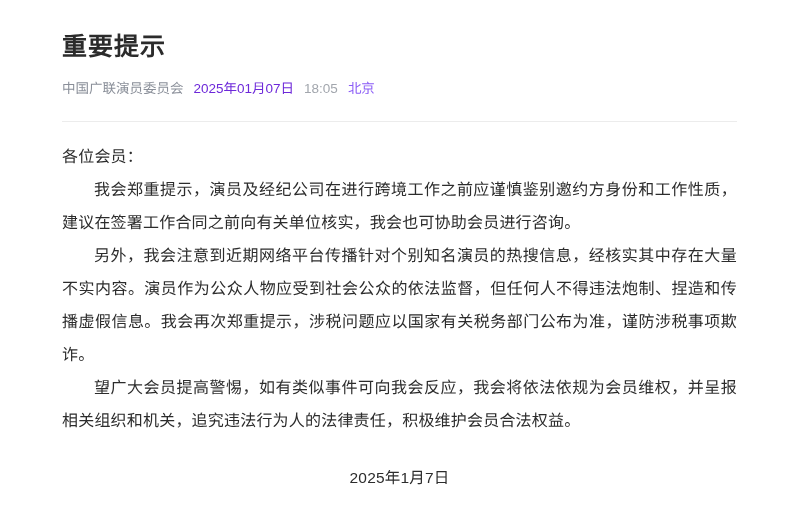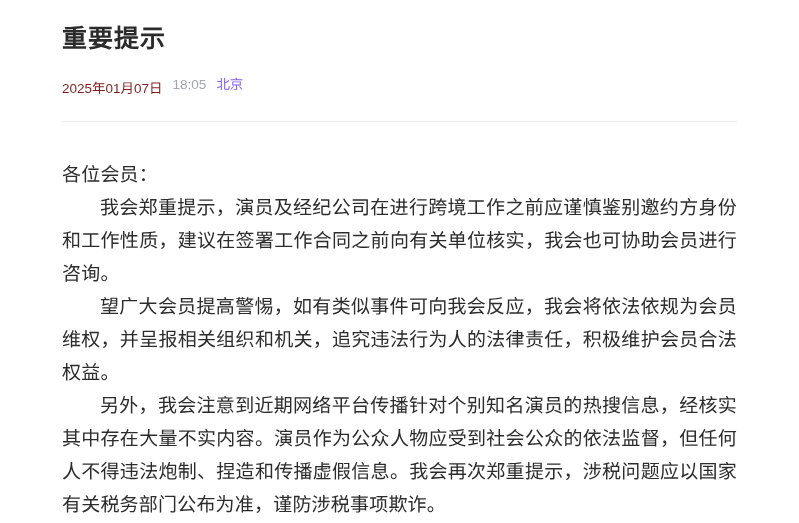--- a/index.html
+++ b/index.html
@@ -13,21 +13,21 @@
     font-family: "Liberation Sans", "DejaVu Sans", sans-serif;
     color: #222222;
     overflow: hidden;
   }
   .page {
     position: relative;
     width: 799px;
     height: 394px;
     background: #ffffff;
     box-sizing: border-box;
-    padding: 4px 62px;
+    padding: 12px 62px;
   }
   .article-title {
     font-size: 25px;
     font-weight: bold;
     color: #2b2b2b;
     letter-spacing: 1px;
     margin: 0;
     padding-top: 14px;
     line-height: 40px;
   }
@@ -37,43 +37,41 @@
     gap: 10px;
     margin-top: 13px;
     font-size: 13.5px;
     line-height: 20px;
     white-space: nowrap;
   }
   .meta-source {
     color: #8a8f99;
   }
   .meta-date {
-    color: #7f1d1d;
-    margin-top: 8px;
+    color: #6d28d9;
   }
   .meta-time {
     color: #a2a6ad;
   }
   .meta-location {
     color: #8b5cf6;
   }
   .divider {
     margin-top: 22px;
     border: 0;
     border-top: 1px solid #ececec;
     width: 100%;
   }
   .body-text {
-    margin-top: 38px;
-    font-size: 19px;
+    margin-top: 18px;
+    font-size: 16px;
     line-height: 33px;
     color: #2c2c2c;
     text-align: justify;
     letter-spacing: 0.2px;
-    font-family: Liberation Mono, monospace;
   }
   .body-text p {
     margin: 0;
   }
   .body-text p.indent {
     text-indent: 2em;
   }
   .signature {
     margin-top: 26px;
     text-align: center;
@@ -87,31 +85,32 @@
   }
 </style>
 </head>
 <body>
 
 <div class="page">
 
   <h1 class="article-title">重要提示</h1>
 
   <div class="meta-row">
+    <span class="meta-source">中国广联演员委员会</span>
     <span class="meta-date">2025年01月07日</span>
     <span class="meta-time">18:05</span>
     <span class="meta-location">北京</span>
   </div>
 
   <hr class="divider">
 
   <div class="body-text">
     <p>各位会员：</p>
     <p class="indent">我会郑重提示，演员及经纪公司在进行跨境工作之前应谨慎鉴别邀约方身份和工作性质，建议在签署工作合同之前向有关单位核实，我会也可协助会员进行咨询。</p>
+    <p class="indent">另外，我会注意到近期网络平台传播针对个别知名演员的热搜信息，经核实其中存在大量不实内容。演员作为公众人物应受到社会公众的依法监督，但任何人不得违法炮制、捏造和传播虚假信息。我会再次郑重提示，涉税问题应以国家有关税务部门公布为准，谨防涉税事项欺诈。</p>
     <p class="indent">望广大会员提高警惕，如有类似事件可向我会反应，我会将依法依规为会员维权，并呈报相关组织和机关，追究违法行为人的法律责任，积极维护会员合法权益。</p>
-    <p class="indent">另外，我会注意到近期网络平台传播针对个别知名演员的热搜信息，经核实其中存在大量不实内容。演员作为公众人物应受到社会公众的依法监督，但任何人不得违法炮制、捏造和传播虚假信息。我会再次郑重提示，涉税问题应以国家有关税务部门公布为准，谨防涉税事项欺诈。</p>
   </div>
 
   <div class="signature">
     <p>2025年1月7日</p>
   </div>
 
 </div>
 
 </body></html>

